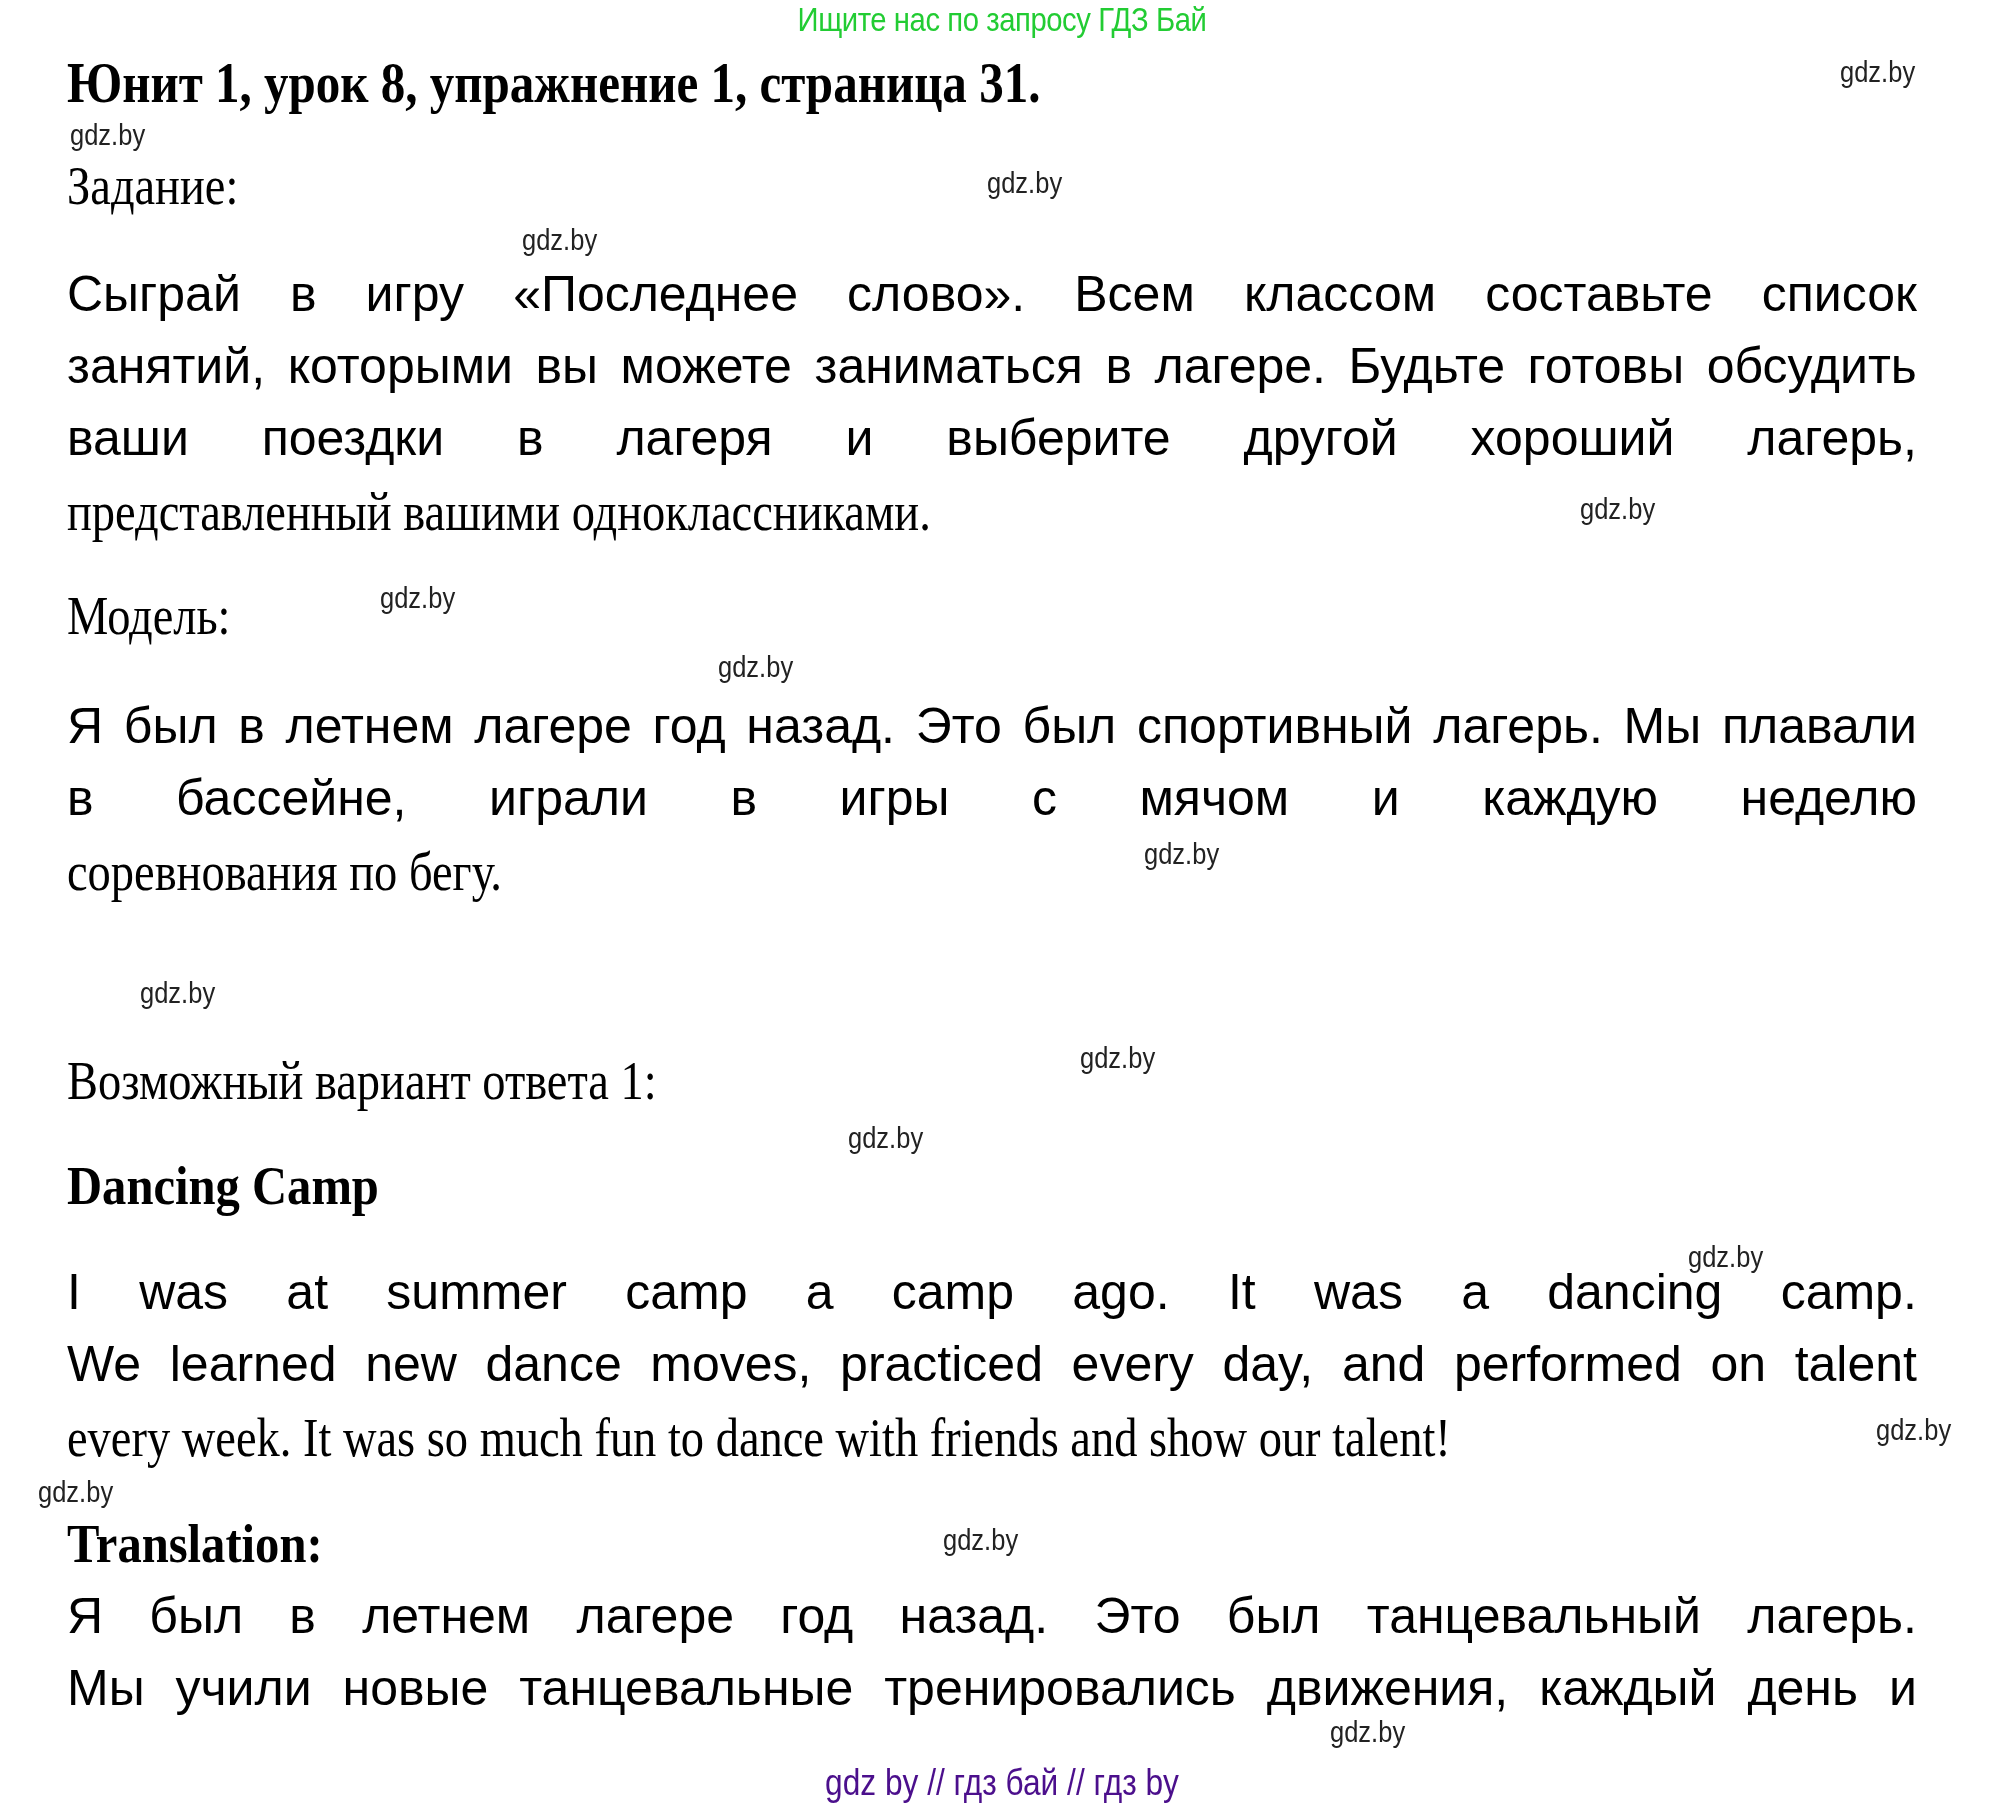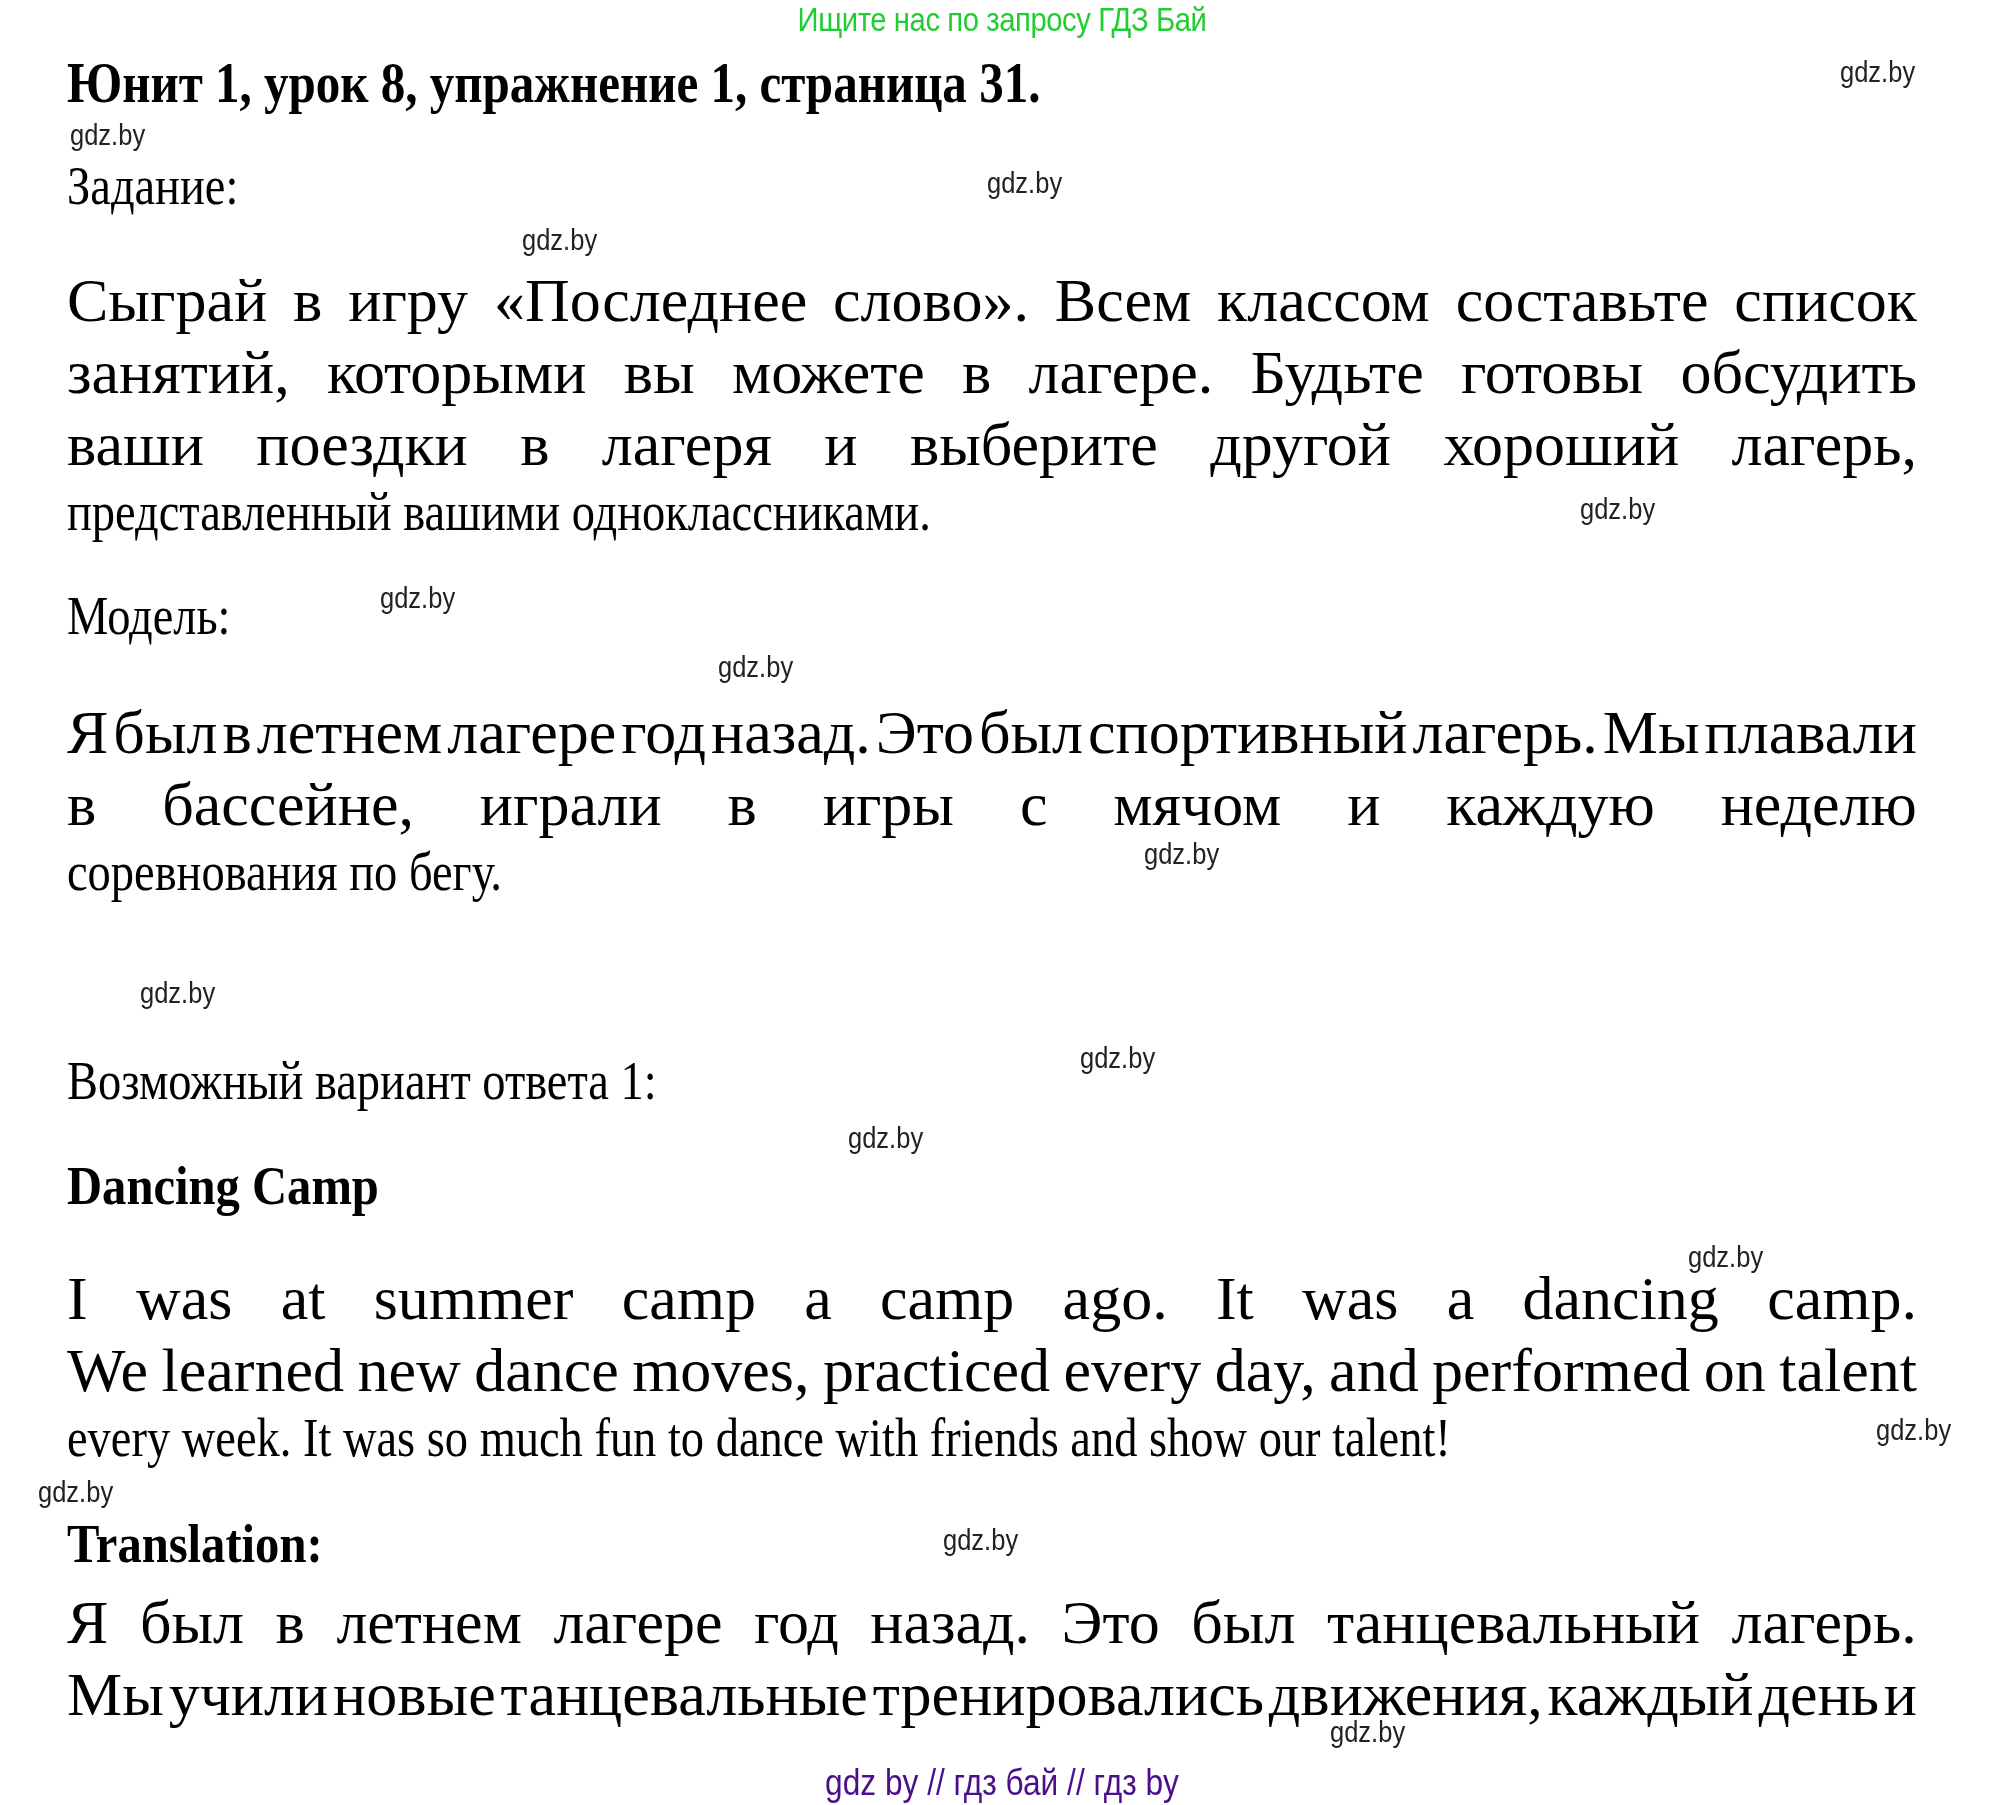--- a/index.html
+++ b/index.html
@@ -7,21 +7,21 @@
   .page { position: absolute; left: 0; top: 0; width: 1808px; height: 1805px; }
   .abs { position: absolute; white-space: nowrap; }
   .serif { font-family: "Liberation Serif", "DejaVu Serif", serif; color: #000; }
   .sans { font-family: "Liberation Sans", "DejaVu Sans", sans-serif; }
   .top-banner { left: 0; width: 2004px; top: 0px; text-align: center; font-size: 34px; color: #22cc33; letter-spacing: -0.5px; transform: scaleX(0.86); transform-origin: center top; }
   .title { left: 67px; top: 50px; font-size: 57px; font-weight: bold; transform: scaleX(0.86); transform-origin: left top; }
   .wm { font-size: 30px; color: #222; transform: scaleX(0.85); transform-origin: left top; }
   .label { left: 67px; font-size: 54px; transform: scaleX(0.86); transform-origin: left top; }
   .heading-bold { left: 67px; font-size: 54px; font-weight: bold; transform: scaleX(0.9); transform-origin: left top; }
   .footer { left: 0; width: 2004px; top: 1762px; text-align: center; font-size: 36px; color: #4b0f8c; transform: scaleX(0.88); transform-origin: center top; }
-  .jline { position: absolute; left: 67px; width: 1850px; font-family: Liberation Serif, serif; font-size: 62px; color: #000; display: flex; justify-content: space-between; white-space: nowrap; }
+  .jline { position: absolute; left: 67px; width: 1850px; font-family: Liberation Sans, sans-serif; font-size: 50px; color: #000; display: flex; justify-content: space-between; white-space: nowrap; }
   .fline { position: absolute; left: 67px; font-family: "Liberation Serif", "DejaVu Serif", serif; font-size: 54px; color: #000; white-space: nowrap; transform: scaleX(0.86); transform-origin: left top; }
 </style>
 </head>
 <body>
 
 <div class="page">
 
   <div class="abs sans top-banner">Ищите нас по запросу ГДЗ Бай</div>
 
   <div class="abs serif title">Юнит 1, урок 8, упражнение 1, страница 31.</div>
@@ -54,20 +54,21 @@
       <span>Всем</span>
       <span>классом</span>
       <span>составьте</span>
       <span>список</span>
   </div>
   <div class="jline" style="top:337px">
     <span>занятий,</span>
       <span>которыми</span>
       <span>вы</span>
       <span>можете</span>
+      <span>заниматься</span>
       <span>в</span>
       <span>лагере.</span>
       <span>Будьте</span>
       <span>готовы</span>
       <span>обсудить</span>
   </div>
   <div class="jline" style="top:409px">
     <span>ваши</span>
       <span>поездки</span>
       <span>в</span>

